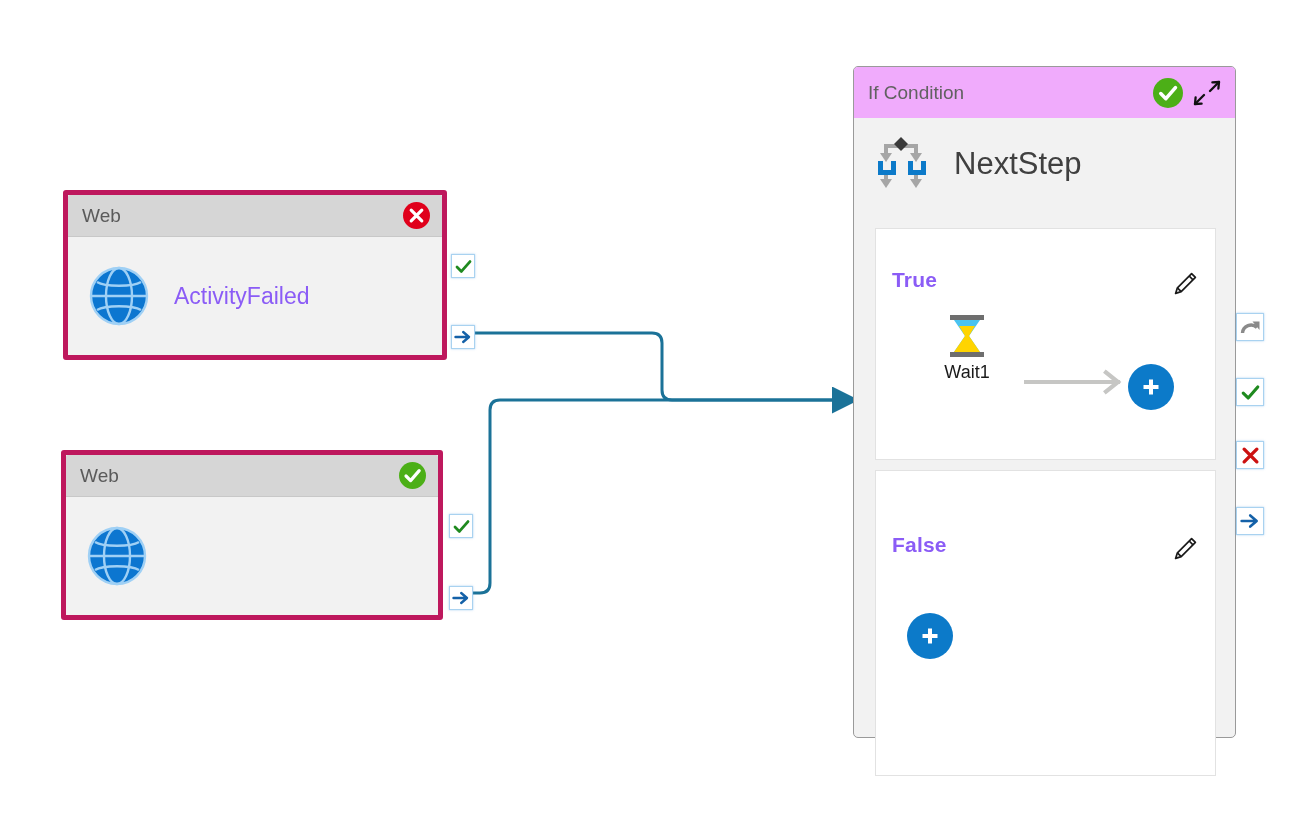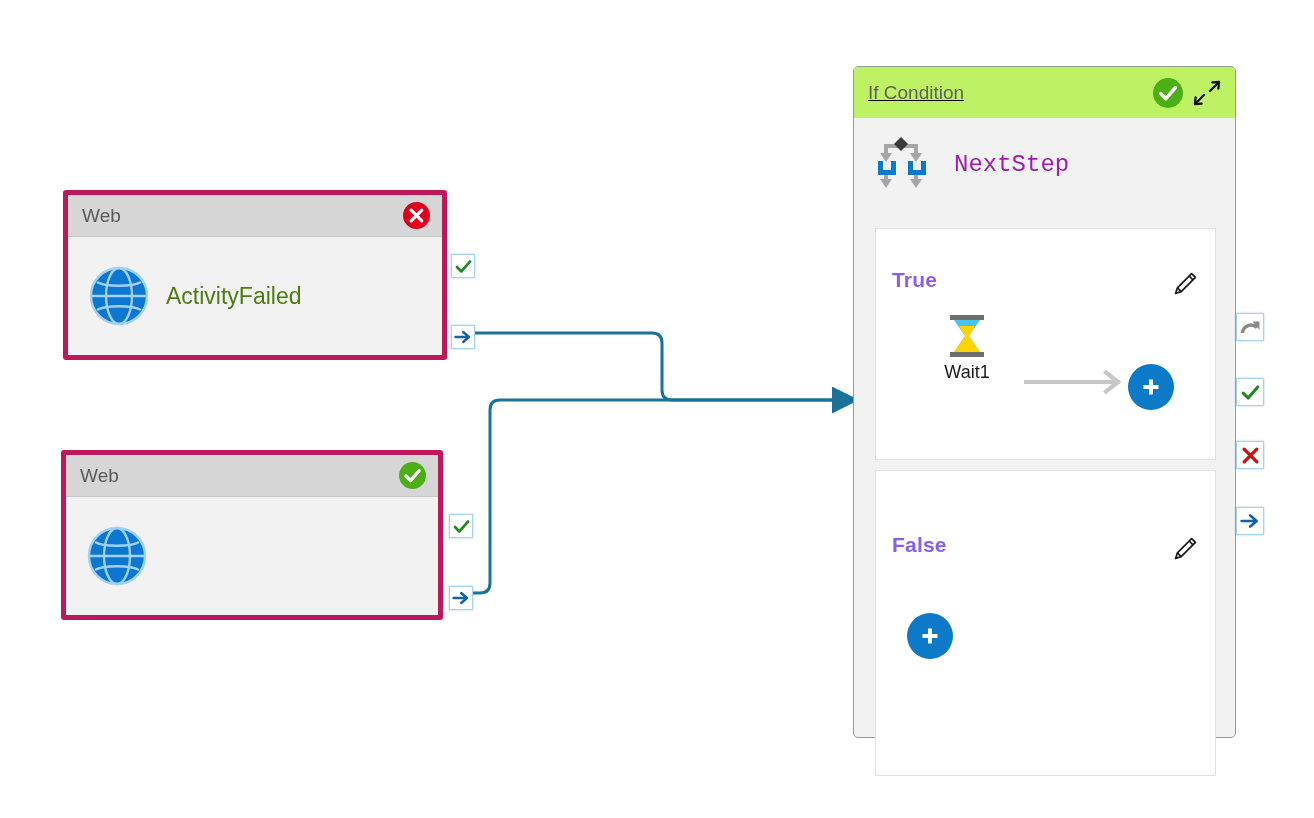--- a/index.html
+++ b/index.html
@@ -60,22 +60,22 @@
   }
   .node-body {
     display: flex;
     align-items: center;
     padding: 0 0 0 20px;
     height: calc(100% - 42px);
     box-sizing: border-box;
   }
   .node-label {
     font-size: 23px;
-    color: #4d7c0f;
-    margin-left: 16px;
+    color: #8b5cf6;
+    margin-left: 24px;
     white-space: nowrap;
   }
 
   
   .status-badge {
     width: 27px;
     height: 27px;
     border-radius: 50%;
     display: flex;
     align-items: center;
@@ -111,50 +111,48 @@
     top: 66px;
     width: 383px;
     height: 672px;
     box-sizing: border-box;
     background: #f2f2f2;
     border: 1px solid #9a9a9a;
     border-radius: 5px;
   }
   #if-header {
     height: 51px;
-    background: #bef264;
+    background: #f0abfc;
     display: flex;
     align-items: center;
     padding: 0 12px 0 14px;
     box-sizing: border-box;
     border-radius: 4px 4px 0 0;
-    text-decoration: underline;
   }
   #if-header-title {
     font-size: 19px;
     color: #616161;
     flex: 1;
     white-space: nowrap;
   }
   .collapse-icon { width: 32px; height: 32px; margin-left: 8px; flex:none; }
 
   #if-step-row {
     display: flex;
     align-items: center;
     padding: 14px 0 0 16px;
     height: 78px;
     box-sizing: border-box;
   }
   .branch-icon { width: 62px; height: 62px; flex: none; }
   #if-step-name {
-    font-size: 24px;
-    color: #a21caf;
+    font-size: 31px;
+    color: #404040;
     margin-left: 22px;
     white-space: nowrap;
-    font-family: Liberation Mono, monospace;
   }
 
   .branch-box {
     position: absolute;
     left: 21px;
     width: 341px;
     box-sizing: border-box;
     background: #ffffff;
     border: 1px solid #e2e2e2;
   }

